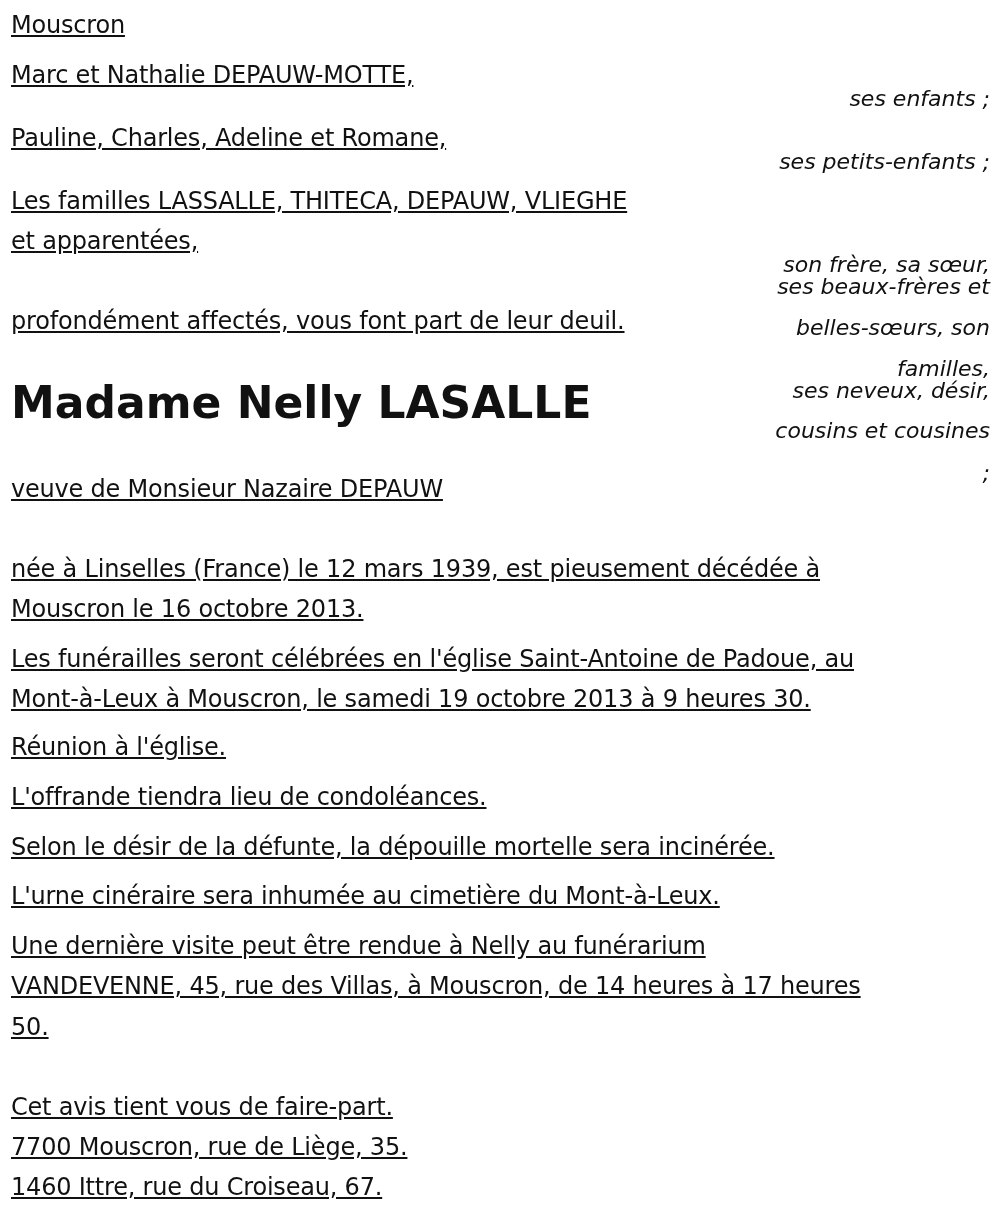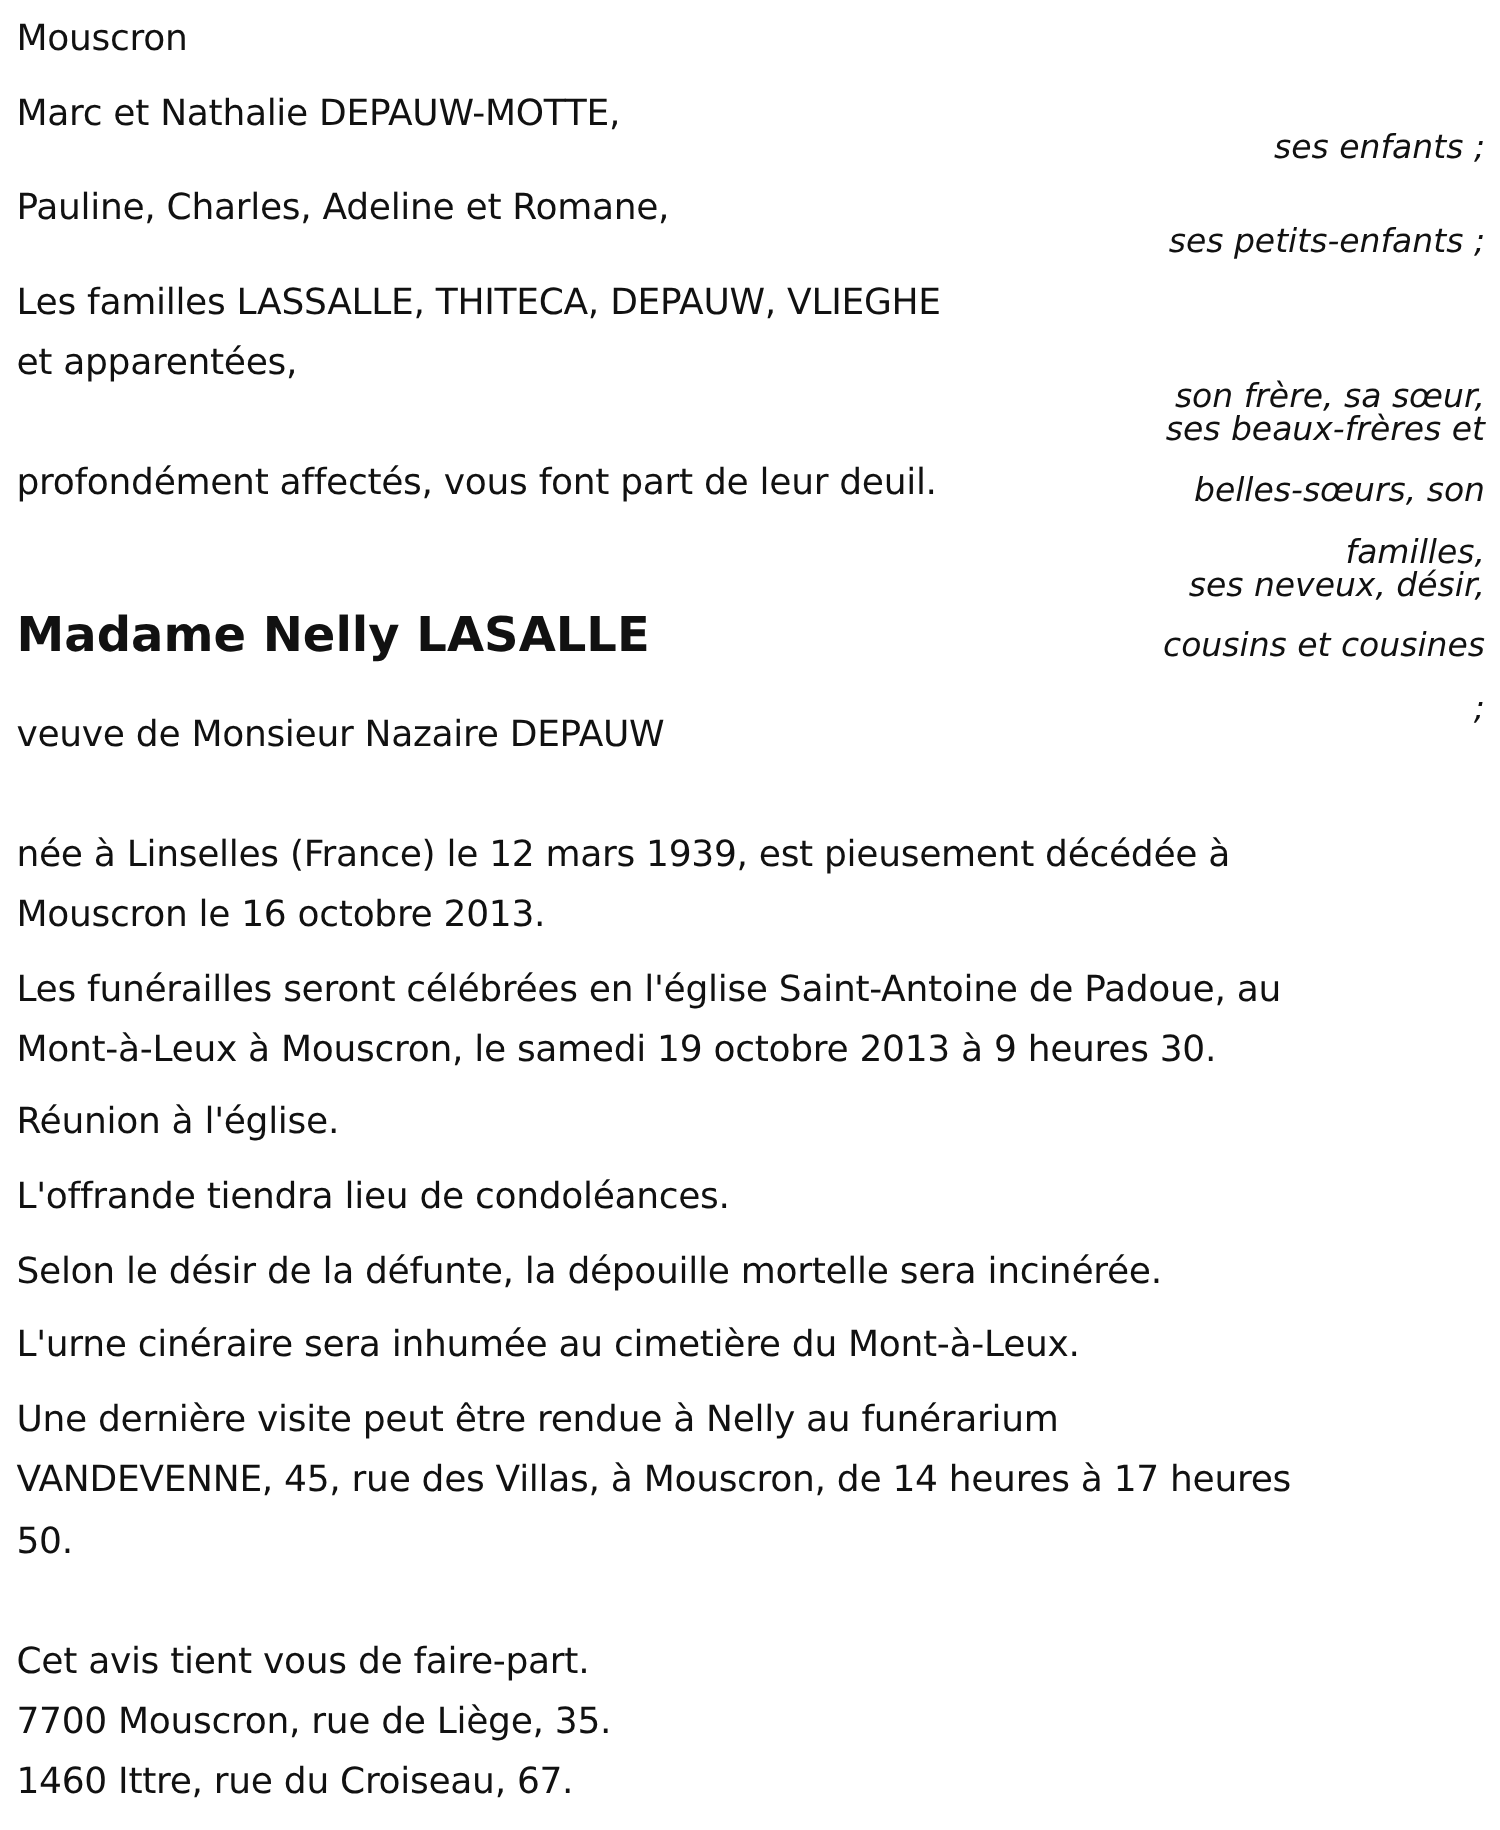--- a/index.html
+++ b/index.html
@@ -1,20 +1,20 @@
 <!DOCTYPE html>
 <html><head>
   <meta charset="utf-8">
   <style>
     html, body { margin: 0; padding: 0; background: #ffffff; }
     body { width: 1000px; height: 1220px; position: relative; overflow: hidden;
            font-family: "DejaVu Sans", sans-serif; color: #111111; }
-    .t { position: absolute; left: 11px; font-size: 24px; line-height: 40px; white-space: nowrap; letter-spacing: -0.2px; }
+    .t { position: absolute; left: 11px; font-size: 24px; line-height: 40px; white-space: nowrap; letter-spacing: -0.2px; text-decoration: underline; }
     .r { position: absolute; right: 10px; font-size: 22px; font-style: italic; white-space: nowrap; line-height: 26px; }
-    .title { position: absolute; left: 11px; top: 378px; font-size: 32px; font-weight: bold; line-height: 50px; white-space: nowrap; margin-top: 20px; }
+    .title { position: absolute; left: 11px; top: 378px; font-size: 44px; font-weight: bold; line-height: 50px; white-space: nowrap; }
   </style>
 </head>
 <body>
 
 <div>
   <div class="t" style="top:5px">Mouscron</div>
 
   <div class="t" style="top:55px">Marc et Nathalie DEPAUW-MOTTE,</div>
   <div class="r" style="top:86px">ses enfants ;</div>
 

